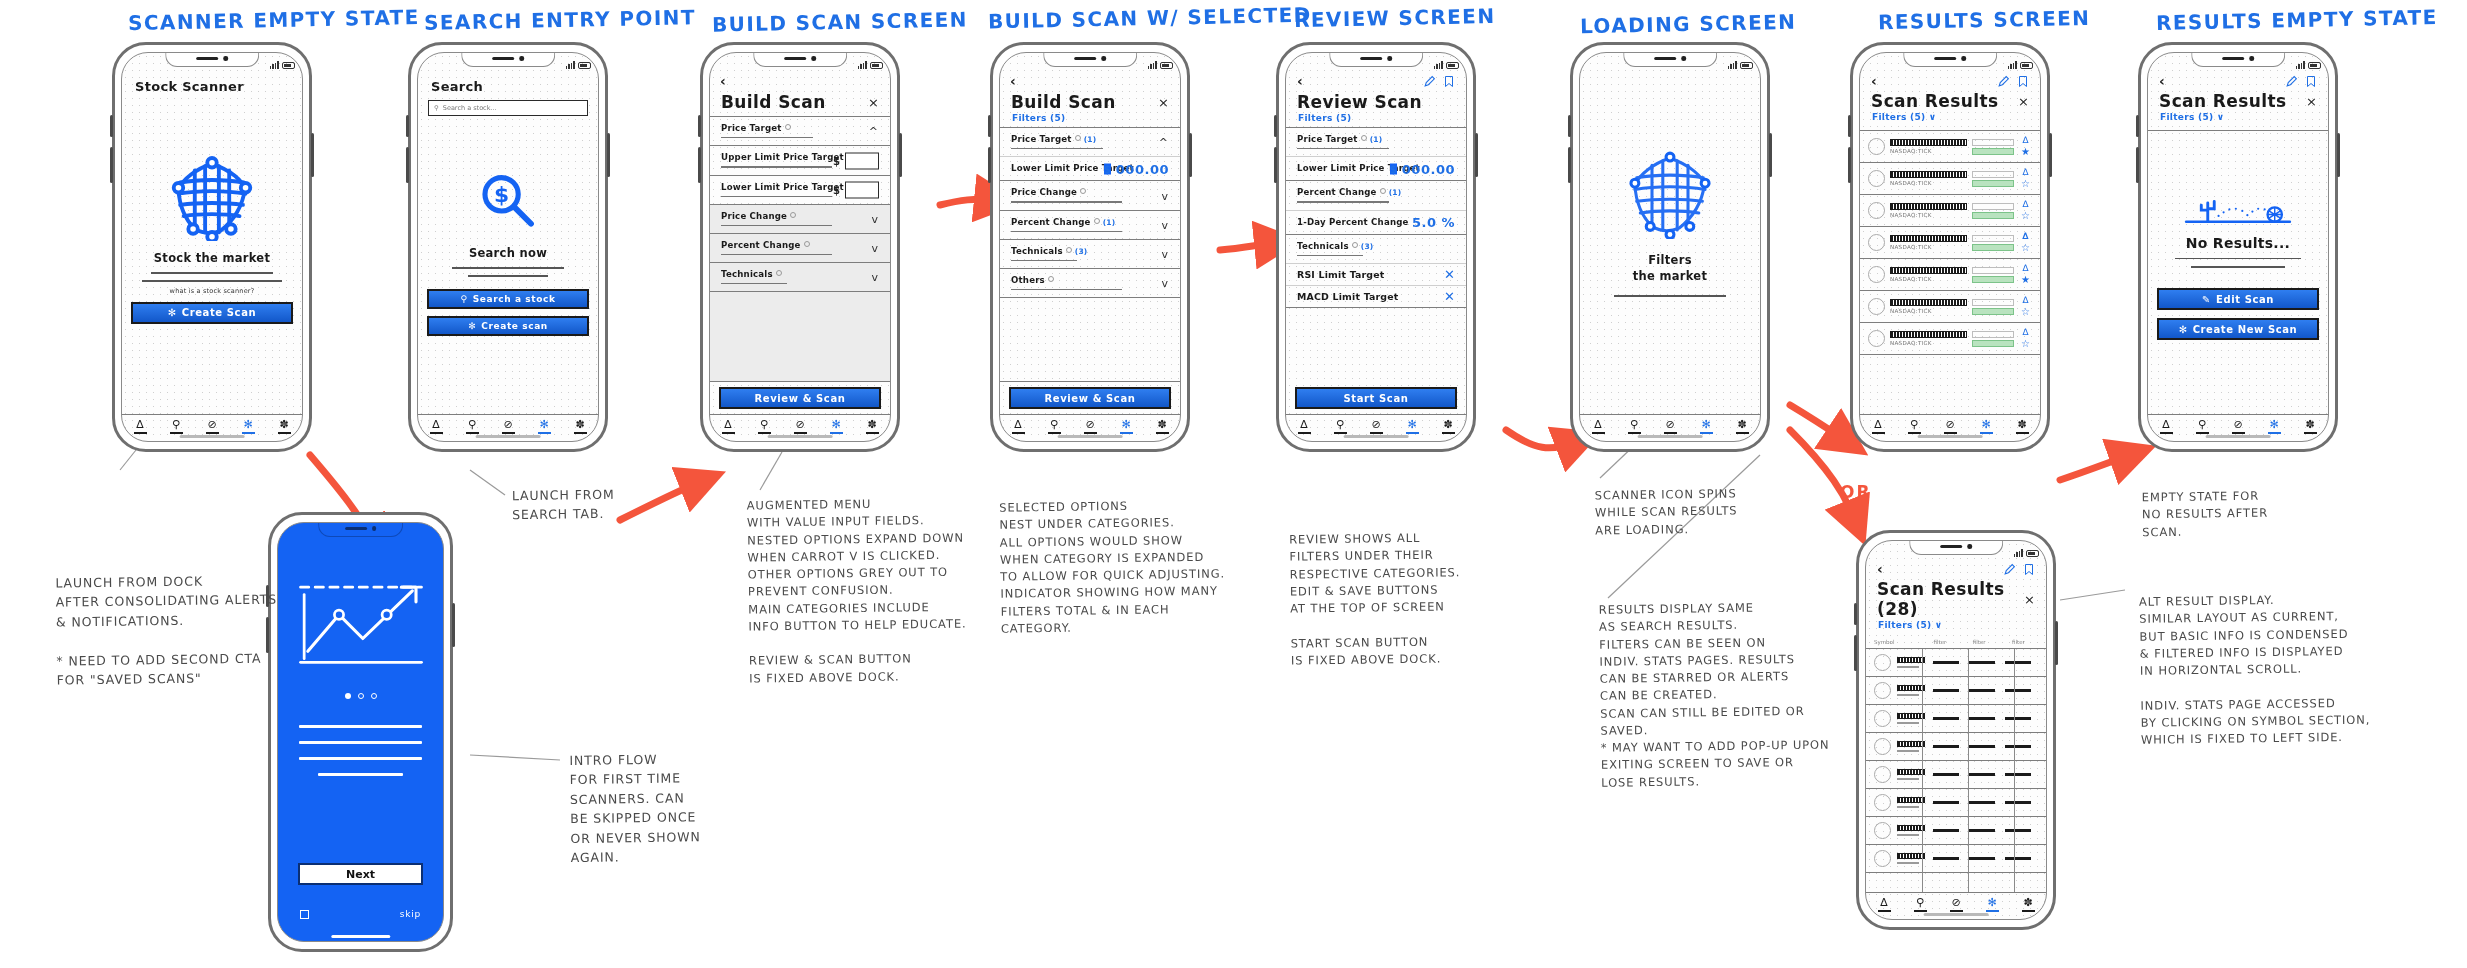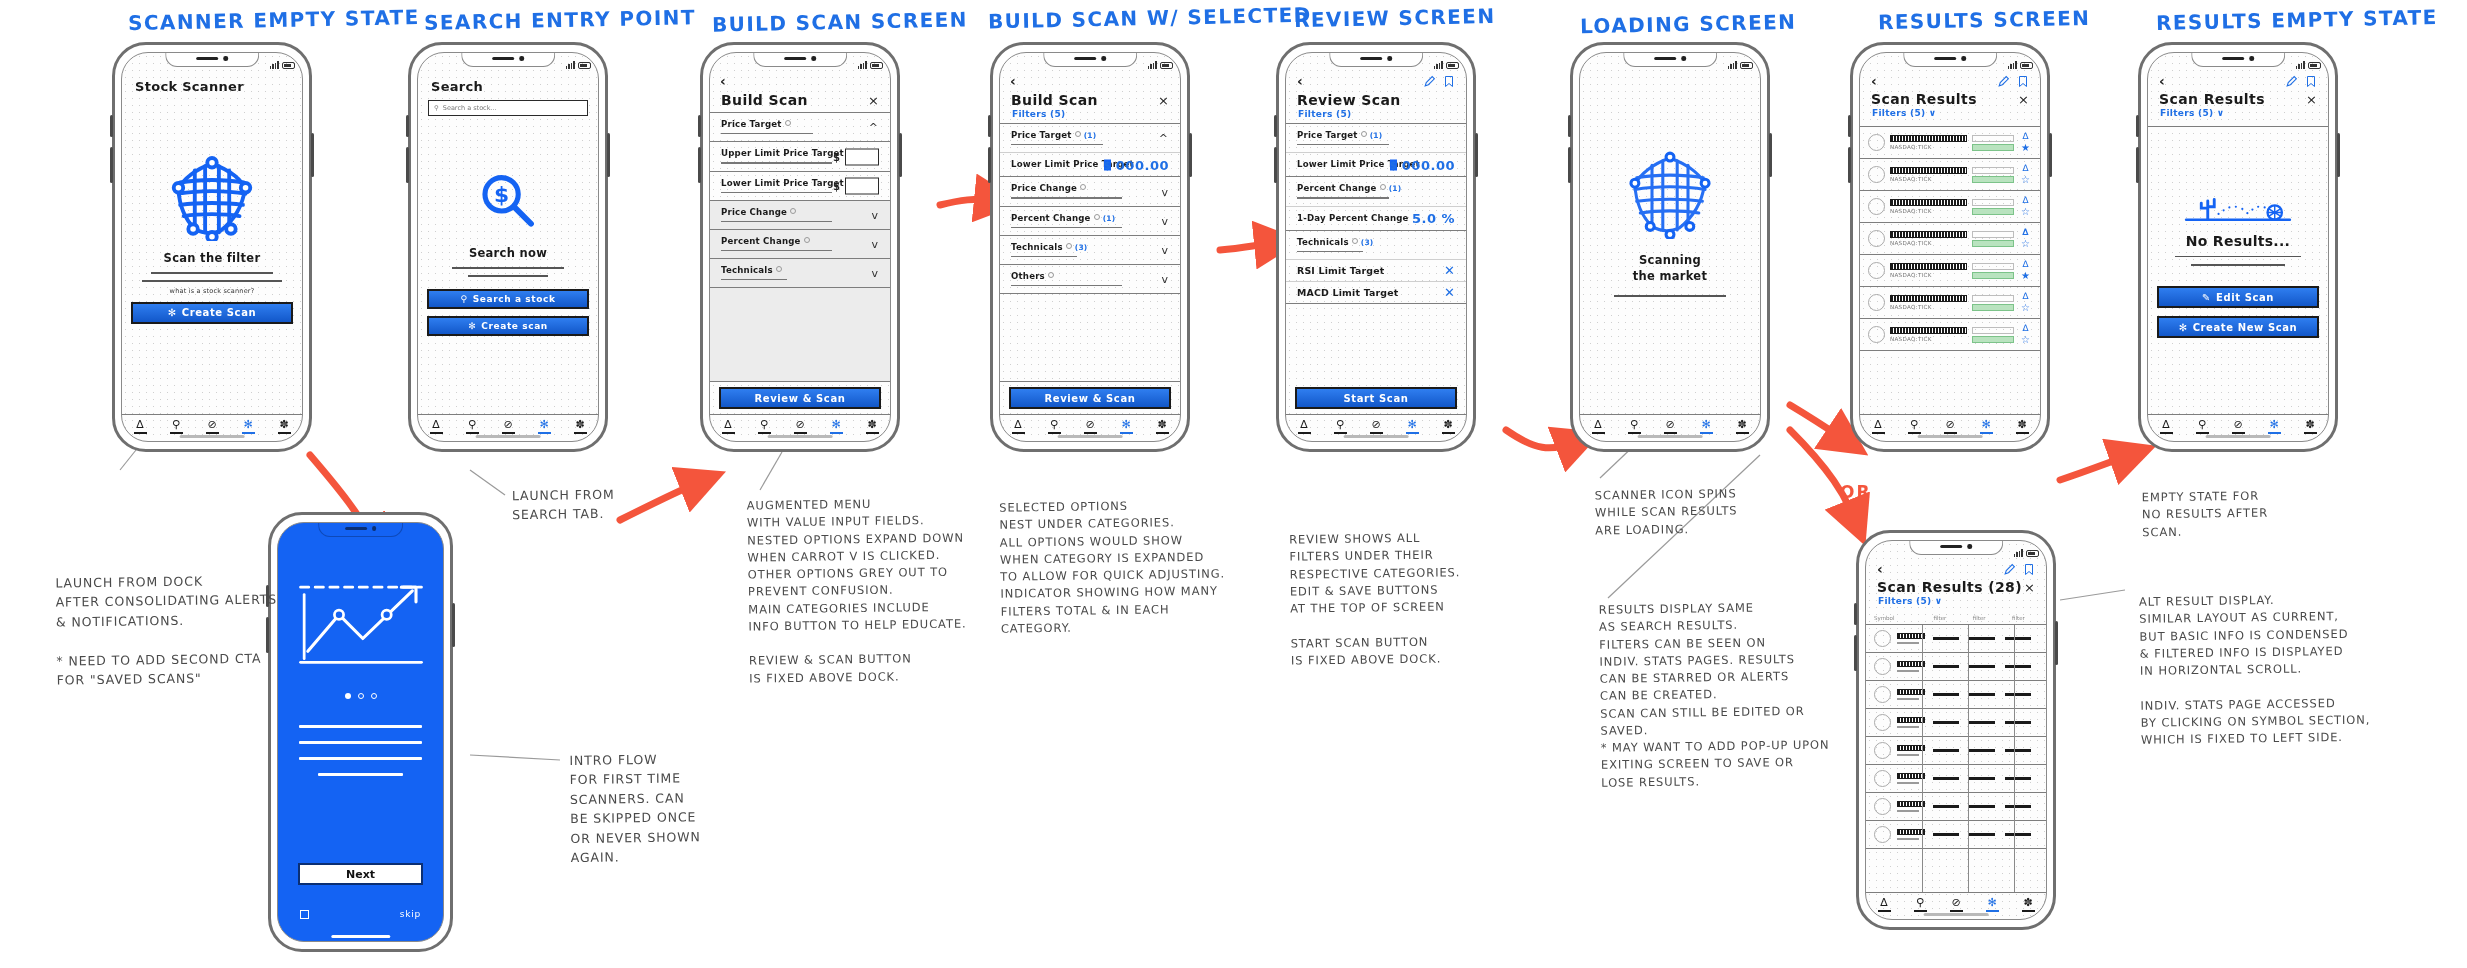--- a/index.html
+++ b/index.html
@@ -79,21 +79,21 @@
   .batt { width:13px; height:7px; border:1.2px solid #333; border-radius:2px; position:relative; }
   .batt::after{content:"";position:absolute;left:1px;top:1px;bottom:1px;right:3px;background:#333;}
   .homebar { position:absolute; bottom:3px; left:50%; transform:translateX(-50%);
     width:36%; height:3.4px; background:#b9b9b9; border-radius:3px; z-index:6;}
 
   .body { position:absolute; inset:18px 0 0 0; display:flex; flex-direction:column; }
 
   
   .navback { font-size:14px; color:#222; padding:2px 10px 0; font-weight:600;}
   .titlerow { display:flex; align-items:center; justify-content:space-between; padding:1px 11px 0; }
-  .scrtitle { font-size:14px; font-weight:700; color:#1a1a1a; letter-spacing:.4px; }
+  .scrtitle { font-size:17px; font-weight:700; color:#1a1a1a; letter-spacing:.4px; }
   .xbtn { font-size:13px; color:#222; line-height:1; }
   .filters { color:#1f6fe5; font-size:9px; font-weight:700; padding:1px 12px 0; letter-spacing:.3px;}
 
   .hline { height:1.4px; background:#7d7d7d; margin:4px 0 0; }
 
   .row {
     position:relative; padding:6px 11px 7px;
     border-bottom:1.4px solid #7d7d7d;
   }
   .row.grey { background:#ececec; }
@@ -256,21 +256,21 @@
             </g>
             <g fill="#fff" stroke="#1463f3" stroke-width="4.5">
               <circle cx="50" cy="9" r="5.5"></circle>
                 <circle cx="89" cy="38" r="5.5"></circle>
               <circle cx="11" cy="38" r="5.5"></circle>
                 <circle cx="28" cy="86" r="5.5"></circle>
               <circle cx="72" cy="86" r="5.5"></circle>
                 <circle cx="50" cy="95" r="5.5"></circle>
             </g>
           </svg>
-          <div class="centertxt" style="margin-top:10px;">Scan the filter</div>
+          <div class="centertxt" style="margin-top:10px;">Stock the market</div>
           <div class="ruleline" style="width:68%;"></div>
           <div class="ruleline" style="width:78%; margin-top:6px;"></div>
           <div class="subtiny">what is a stock scanner?</div>
           <div class="btn" style="margin-top:7px;">
             <span>✻</span>
             <span>Create Scan</span>
           </div>
         </div>
         <div class="dock">
           <div class="dockitem">
@@ -702,21 +702,21 @@
             </g>
             <g fill="#fff" stroke="#1463f3" stroke-width="3.4">
               <circle cx="50" cy="9" r="4.4"></circle>
                 <circle cx="89" cy="38" r="4.4"></circle>
               <circle cx="11" cy="38" r="4.4"></circle>
                 <circle cx="28" cy="86" r="4.4"></circle>
               <circle cx="72" cy="86" r="4.4"></circle>
                 <circle cx="50" cy="95" r="4.4"></circle>
             </g>
           </svg>
-          <div class="centertxt" style="margin-top:14px;">Scanning</div>
+          <div class="centertxt" style="margin-top:14px;">Filters</div>
           <div class="centertxt" style="margin-top:2px;">the market</div>
           <div class="ruleline" style="width:62%; margin-top:12px;"></div>
         </div>
         <div class="dock">
           <div class="dockitem">
               <span class="gl">∆</span>
               <span class="ul"></span>
             </div>
           <div class="dockitem">
               <span class="gl">⚲</span>

